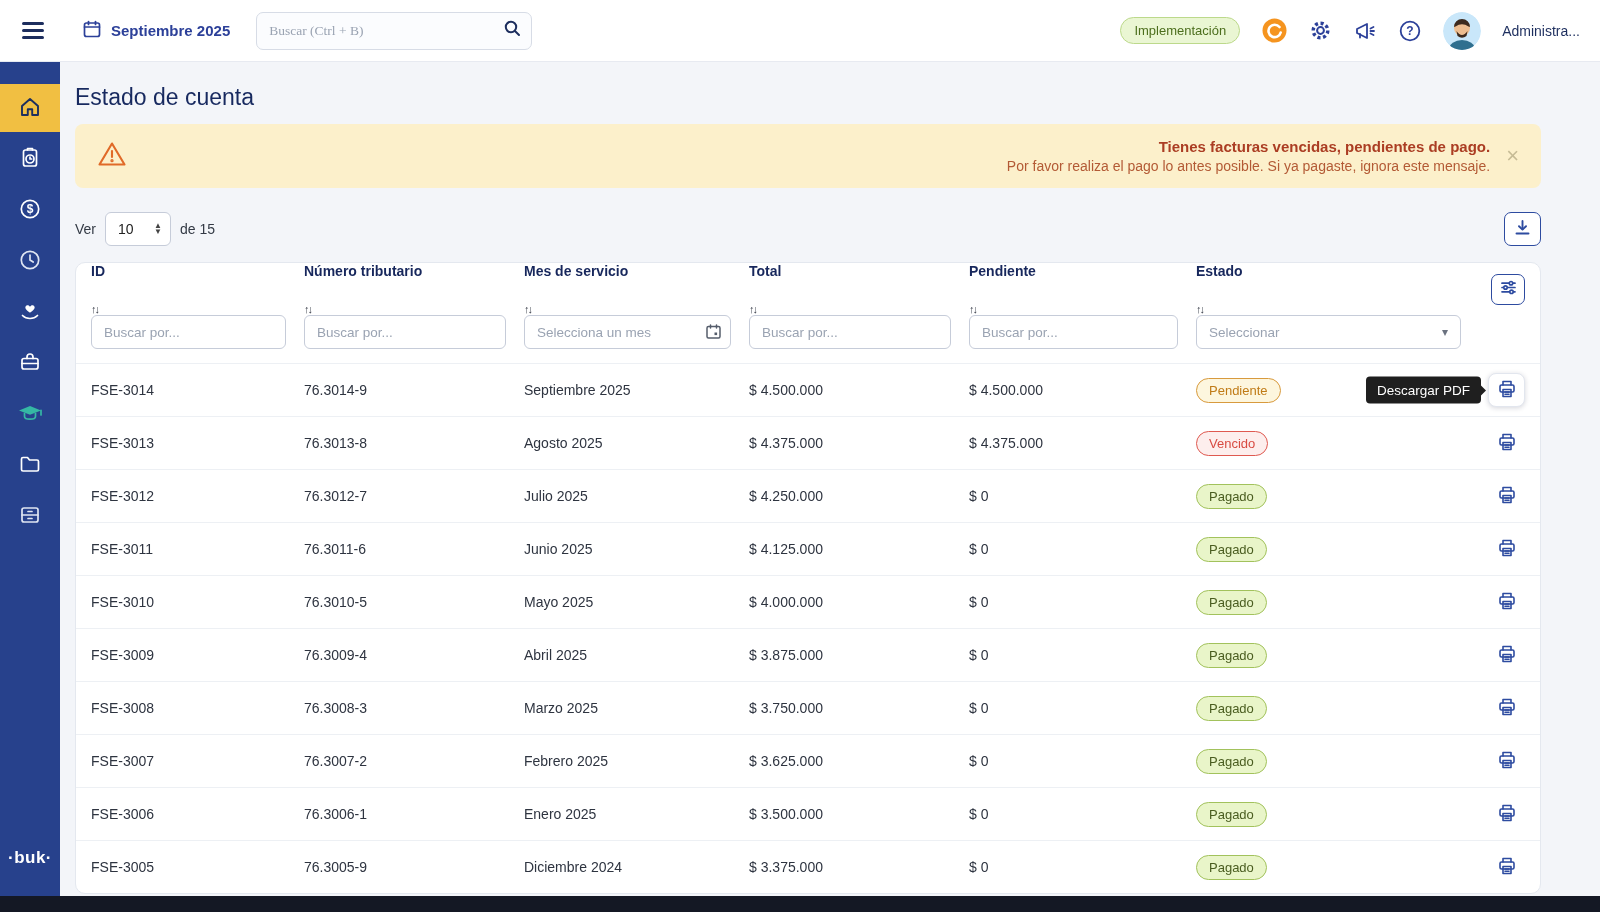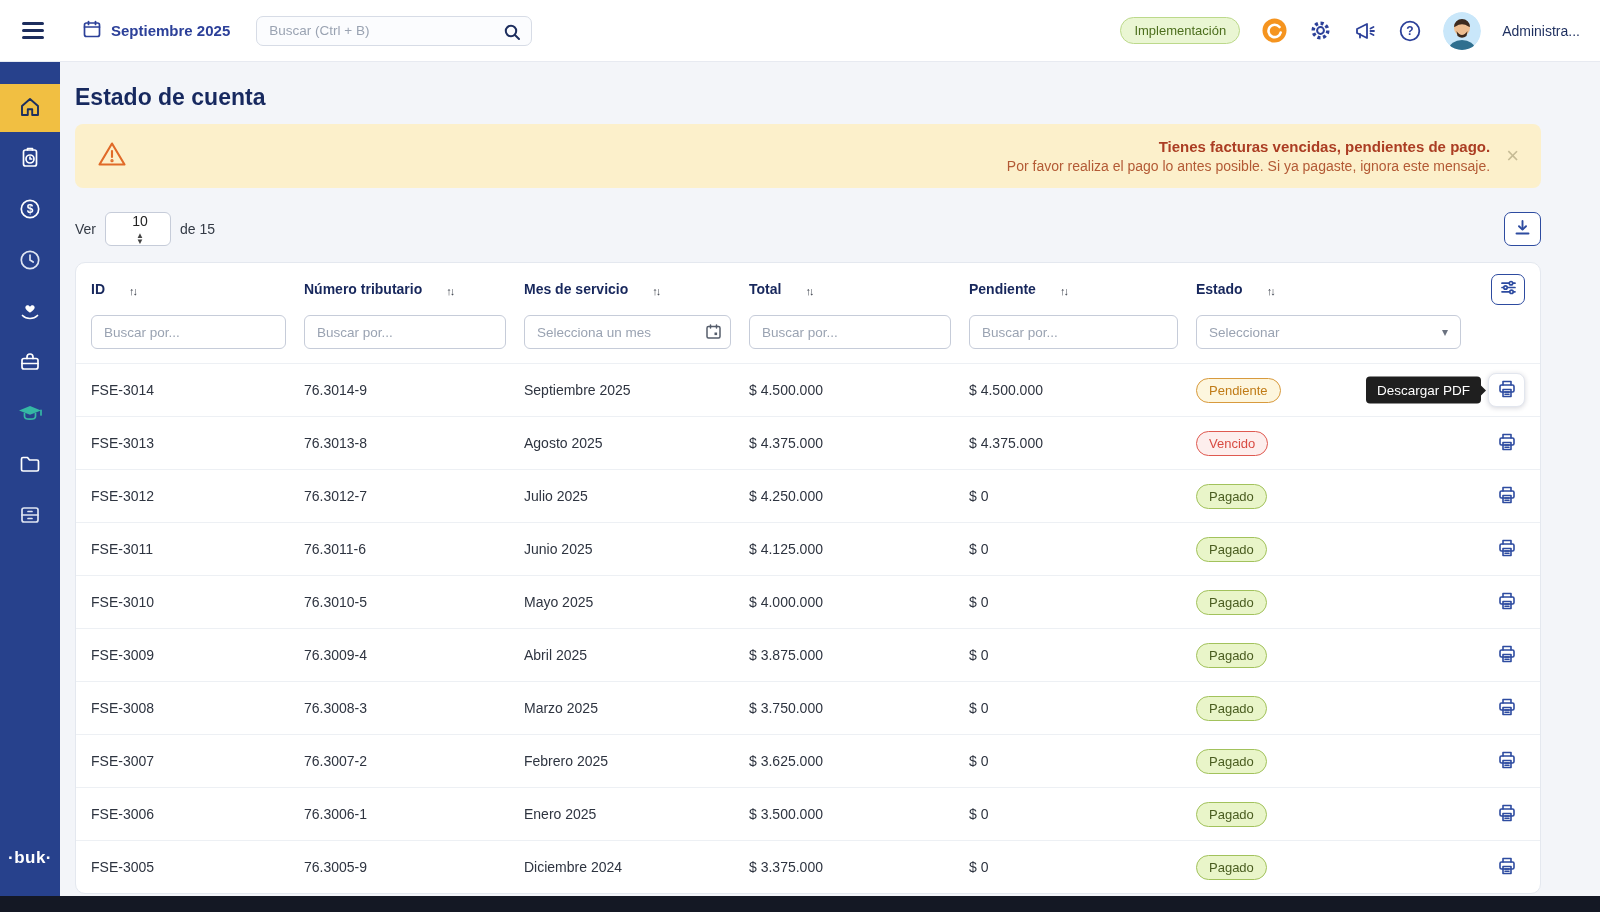--- a/index.html
+++ b/index.html
@@ -6,21 +6,21 @@
   html,body { width:1600px; height:912px; overflow:hidden; background:#fff;
     font-family:"Liberation Sans","DejaVu Sans",sans-serif; }
 
   
   .topbar { position:absolute; top:0; left:0; width:1600px; height:62px; background:#fff;
     border-bottom:1px solid #e7eaf1; display:flex; align-items:center; padding:0 20px 0 22px; z-index:20; }
   .menu-btn { background:none; border:none; cursor:pointer; margin-right:38px; display:flex; flex-direction:column; gap:4px; }
   .menu-btn span { width:22px; height:3px; background:#1d2e5e; border-radius:2px; }
   .period { display:flex; align-items:center; gap:9px; margin-right:26px; cursor:pointer; }
   .period .date { color:#2c4099; font-size:15px; font-weight:700; }
-  .searchbox { position:relative; width:276px; height:30px; }
+  .searchbox { position:relative; width:276px; height:38px;font-family:Liberation Serif, serif; }
   .searchbox input { width:100%; height:100%; border:1px solid #d7dce6; border-radius:7px; background:#fbfcfe;
     padding:0 36px 0 12px; font-size:13.5px; color:#333; outline:none; font-family:inherit; }
   .searchbox input::placeholder { color:#9aa3b2; }
   .searchbox .s-icon { position:absolute; right:10px; top:7px; cursor:pointer; }
   .topbar .spacer { flex:1; }
   .tb-right { display:flex; align-items:center; gap:21px; }
   .impl-badge { background:#eaf6d3; border:1px solid #bcd98b; color:#4c6e1d; font-size:13px;
     padding:5px 13px; border-radius:14px; white-space:nowrap; cursor:default; }
   .icon-btn { background:none; border:none; cursor:pointer; display:flex; align-items:center; justify-content:center; }
   .avatar { width:38px; height:38px; border-radius:50%; overflow:hidden; flex-shrink:0; cursor:pointer; }
@@ -31,44 +31,44 @@
     display:flex; flex-direction:column; align-items:center; padding-top:22px; }
   .side-item { width:60px; height:48px; margin-bottom:3px; display:flex; align-items:center; justify-content:center;
     cursor:pointer; background:transparent; border:none; }
   .side-item.active { background:#f1bf42; }
   .side-logo { position:absolute; bottom:44px; left:0; width:60px; text-align:center; color:#fff;
     font-size:17px; font-weight:700; letter-spacing:.5px; }
 
   
   .main { position:absolute; top:62px; left:60px; right:0; bottom:0; background:#f3f5f9;
     padding:22px 59px 0 15px; overflow:hidden; }
-  .page-title { font-size:23px; font-weight:700; color:#17295f; }
+  .page-title { font-size:23px; font-weight:400; color:#17295f; }
 
   .alert { margin-top:13px; background:#fcf0cb; border-radius:8px; min-height:64px;
     display:flex; align-items:center; padding:10px 22px; gap:16px; }
   .alert .a-texts { flex:1;text-align:right; }
   .alert .a-title { color:#ab3d23; font-weight:700; font-size:15px; }
   .alert .a-body { color:#b35a35; font-size:14px; margin-top:3px; }
   .alert .a-close { background:none; border:none; color:#c6bb95; font-size:22px; line-height:1; cursor:pointer; }
 
   .controls { margin-top:24px; display:flex; align-items:center; gap:9px;justify-content:center; }
   .controls .lbl { font-size:14px; color:#333a45; }
   .pagesize { width:66px; height:34px; background:#fff; border:1px solid #c6ccd9; border-radius:6px;
     display:flex; align-items:center; justify-content:space-between; padding:0 8px 0 12px; cursor:pointer;
-    font-size:14px; color:#222;flex-direction:column; }
+    font-size:14px; color:#222; }
   .pagesize .arrows { display:flex; flex-direction:column; line-height:6px; font-size:8px; color:#444; }
   .controls .spacer { flex:1; }
   .outline-btn { width:37px; height:34px; background:#fff; border:1px solid #2d4ba0; border-radius:7px;
     display:flex; align-items:center; justify-content:center; cursor:pointer; }
 
   
   .card { margin-top:16px; background:#fff; border:1px solid #e4e8ef; border-radius:10px; }
   .grid { display:grid; grid-template-columns:213px 220px 225px 220px 227px 1fr 56px; align-items:center; padding:0 15px; }
   .thead { height:52px; }
-  .th { display:flex; align-items:flex-end; gap:24px; font-size:14px; font-weight:700; color:#17275c; cursor:pointer; }
+  .th { display:flex; align-items:flex-start; gap:24px; font-size:14px; font-weight:700; color:#17275c; cursor:pointer;flex-direction:column; }
   .sort { font-size:11px; color:#3a3f4a; letter-spacing:-2px; }
   .th-actions { display:flex; justify-content:flex-end; }
   .mini-outline-btn { width:34px; height:31px; background:#fff; border:1px solid #2d4ba0; border-radius:7px;
     display:flex; align-items:center; justify-content:center; cursor:pointer; }
 
   .filters { padding-bottom:14px; align-items:start; }
   .f-wrap { position:relative; width:calc(100% - 18px); }
   .f-wrap input { width:100%; height:34px; border:1px solid #c6ccd9; border-radius:6px; padding:0 12px;
     font-size:13.5px; color:#333; outline:none; background:#fff; font-family:Liberation Sans, sans-serif; }
   .f-wrap input::placeholder { color:#9aa3b2; }

